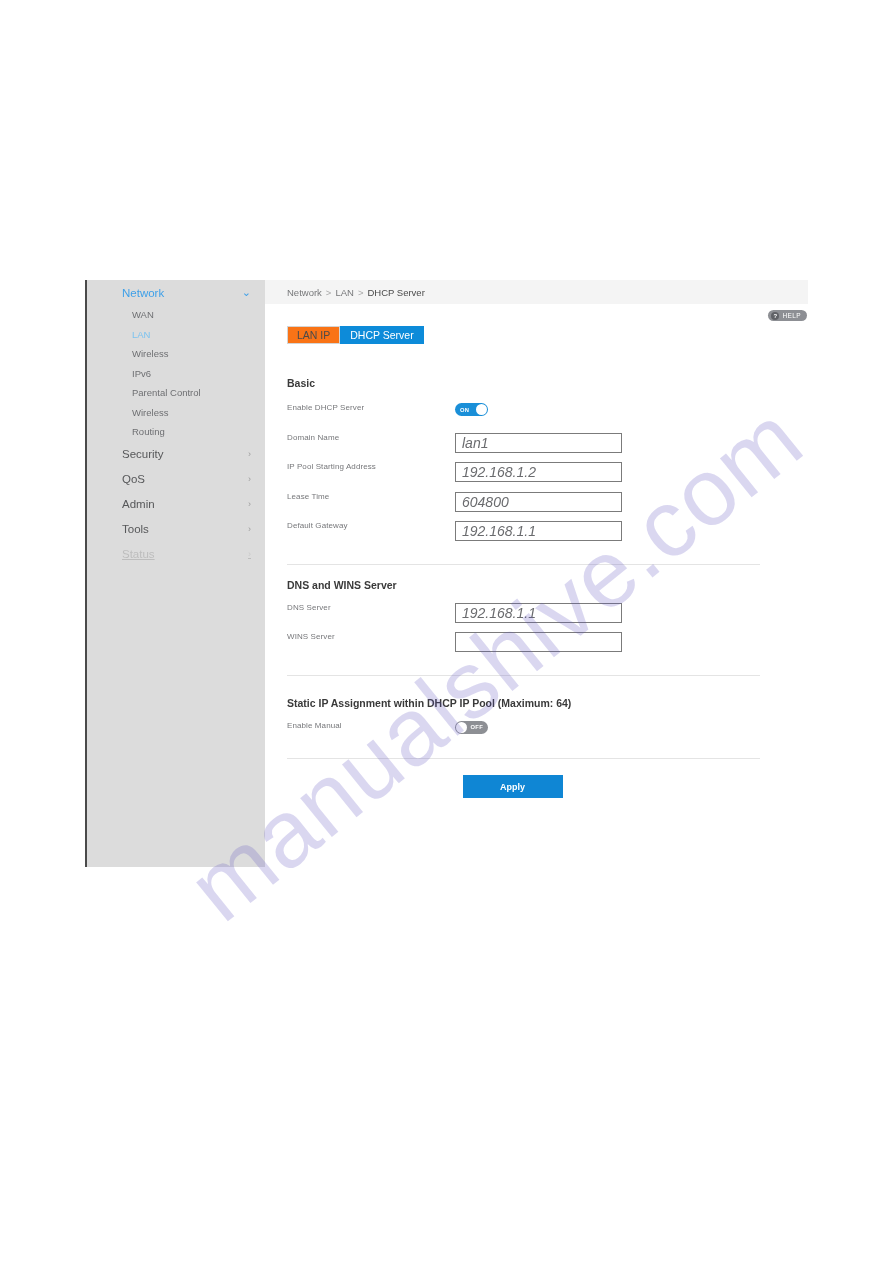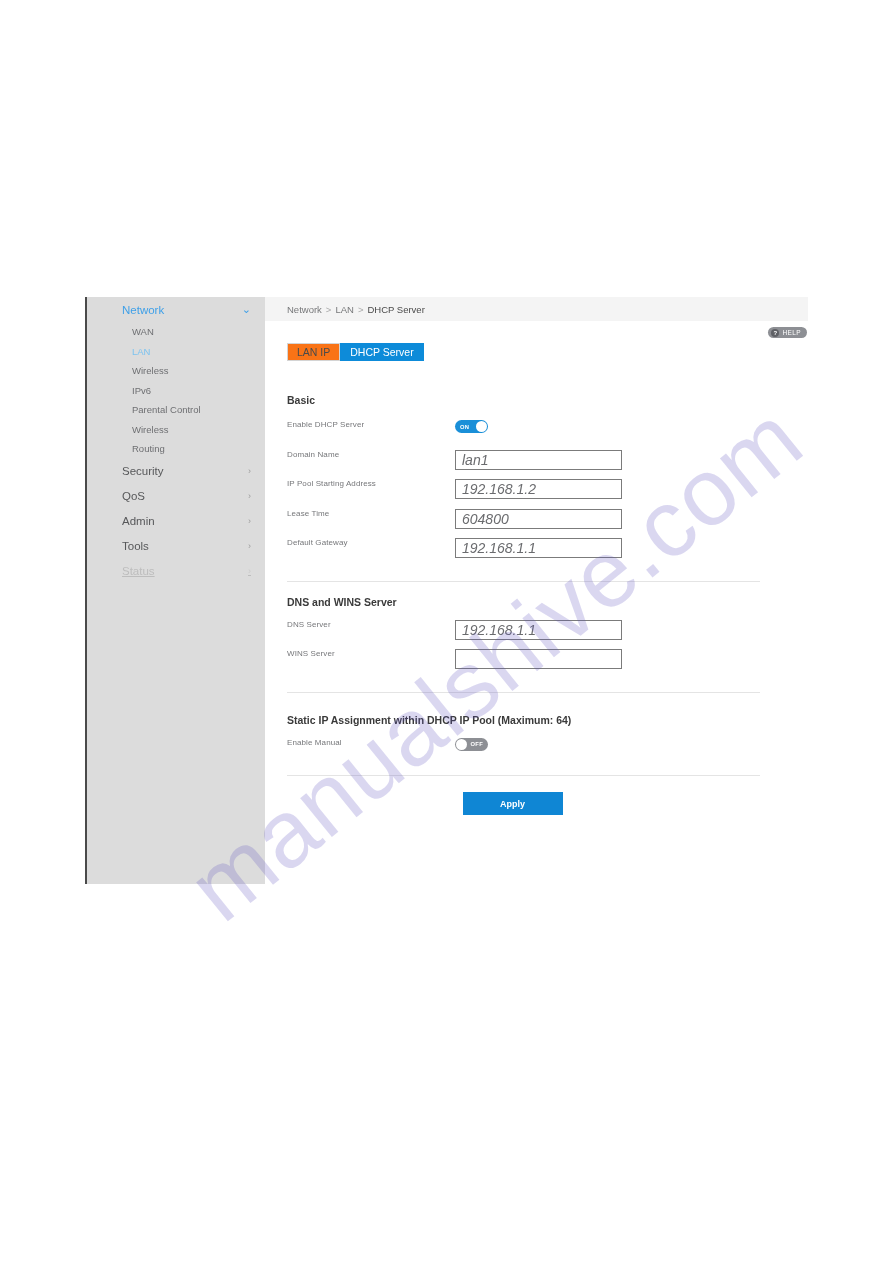--- a/index.html
+++ b/index.html
@@ -35,21 +35,21 @@
     left: 168px; top: 858px;
     font-size: 95px;
     transform: rotate(-39deg);
     letter-spacing: 1px;
   }
 
   
   #router-ui {
     position: absolute;
     left: 85px;
-    top: 297px;
+    top: 280px;
     width: 723px;
     height: 587px;
   }
 
   
   #sidebar {
     position: absolute;
     left: 0; top: 0;
     width: 180px;
     height: 587px;

